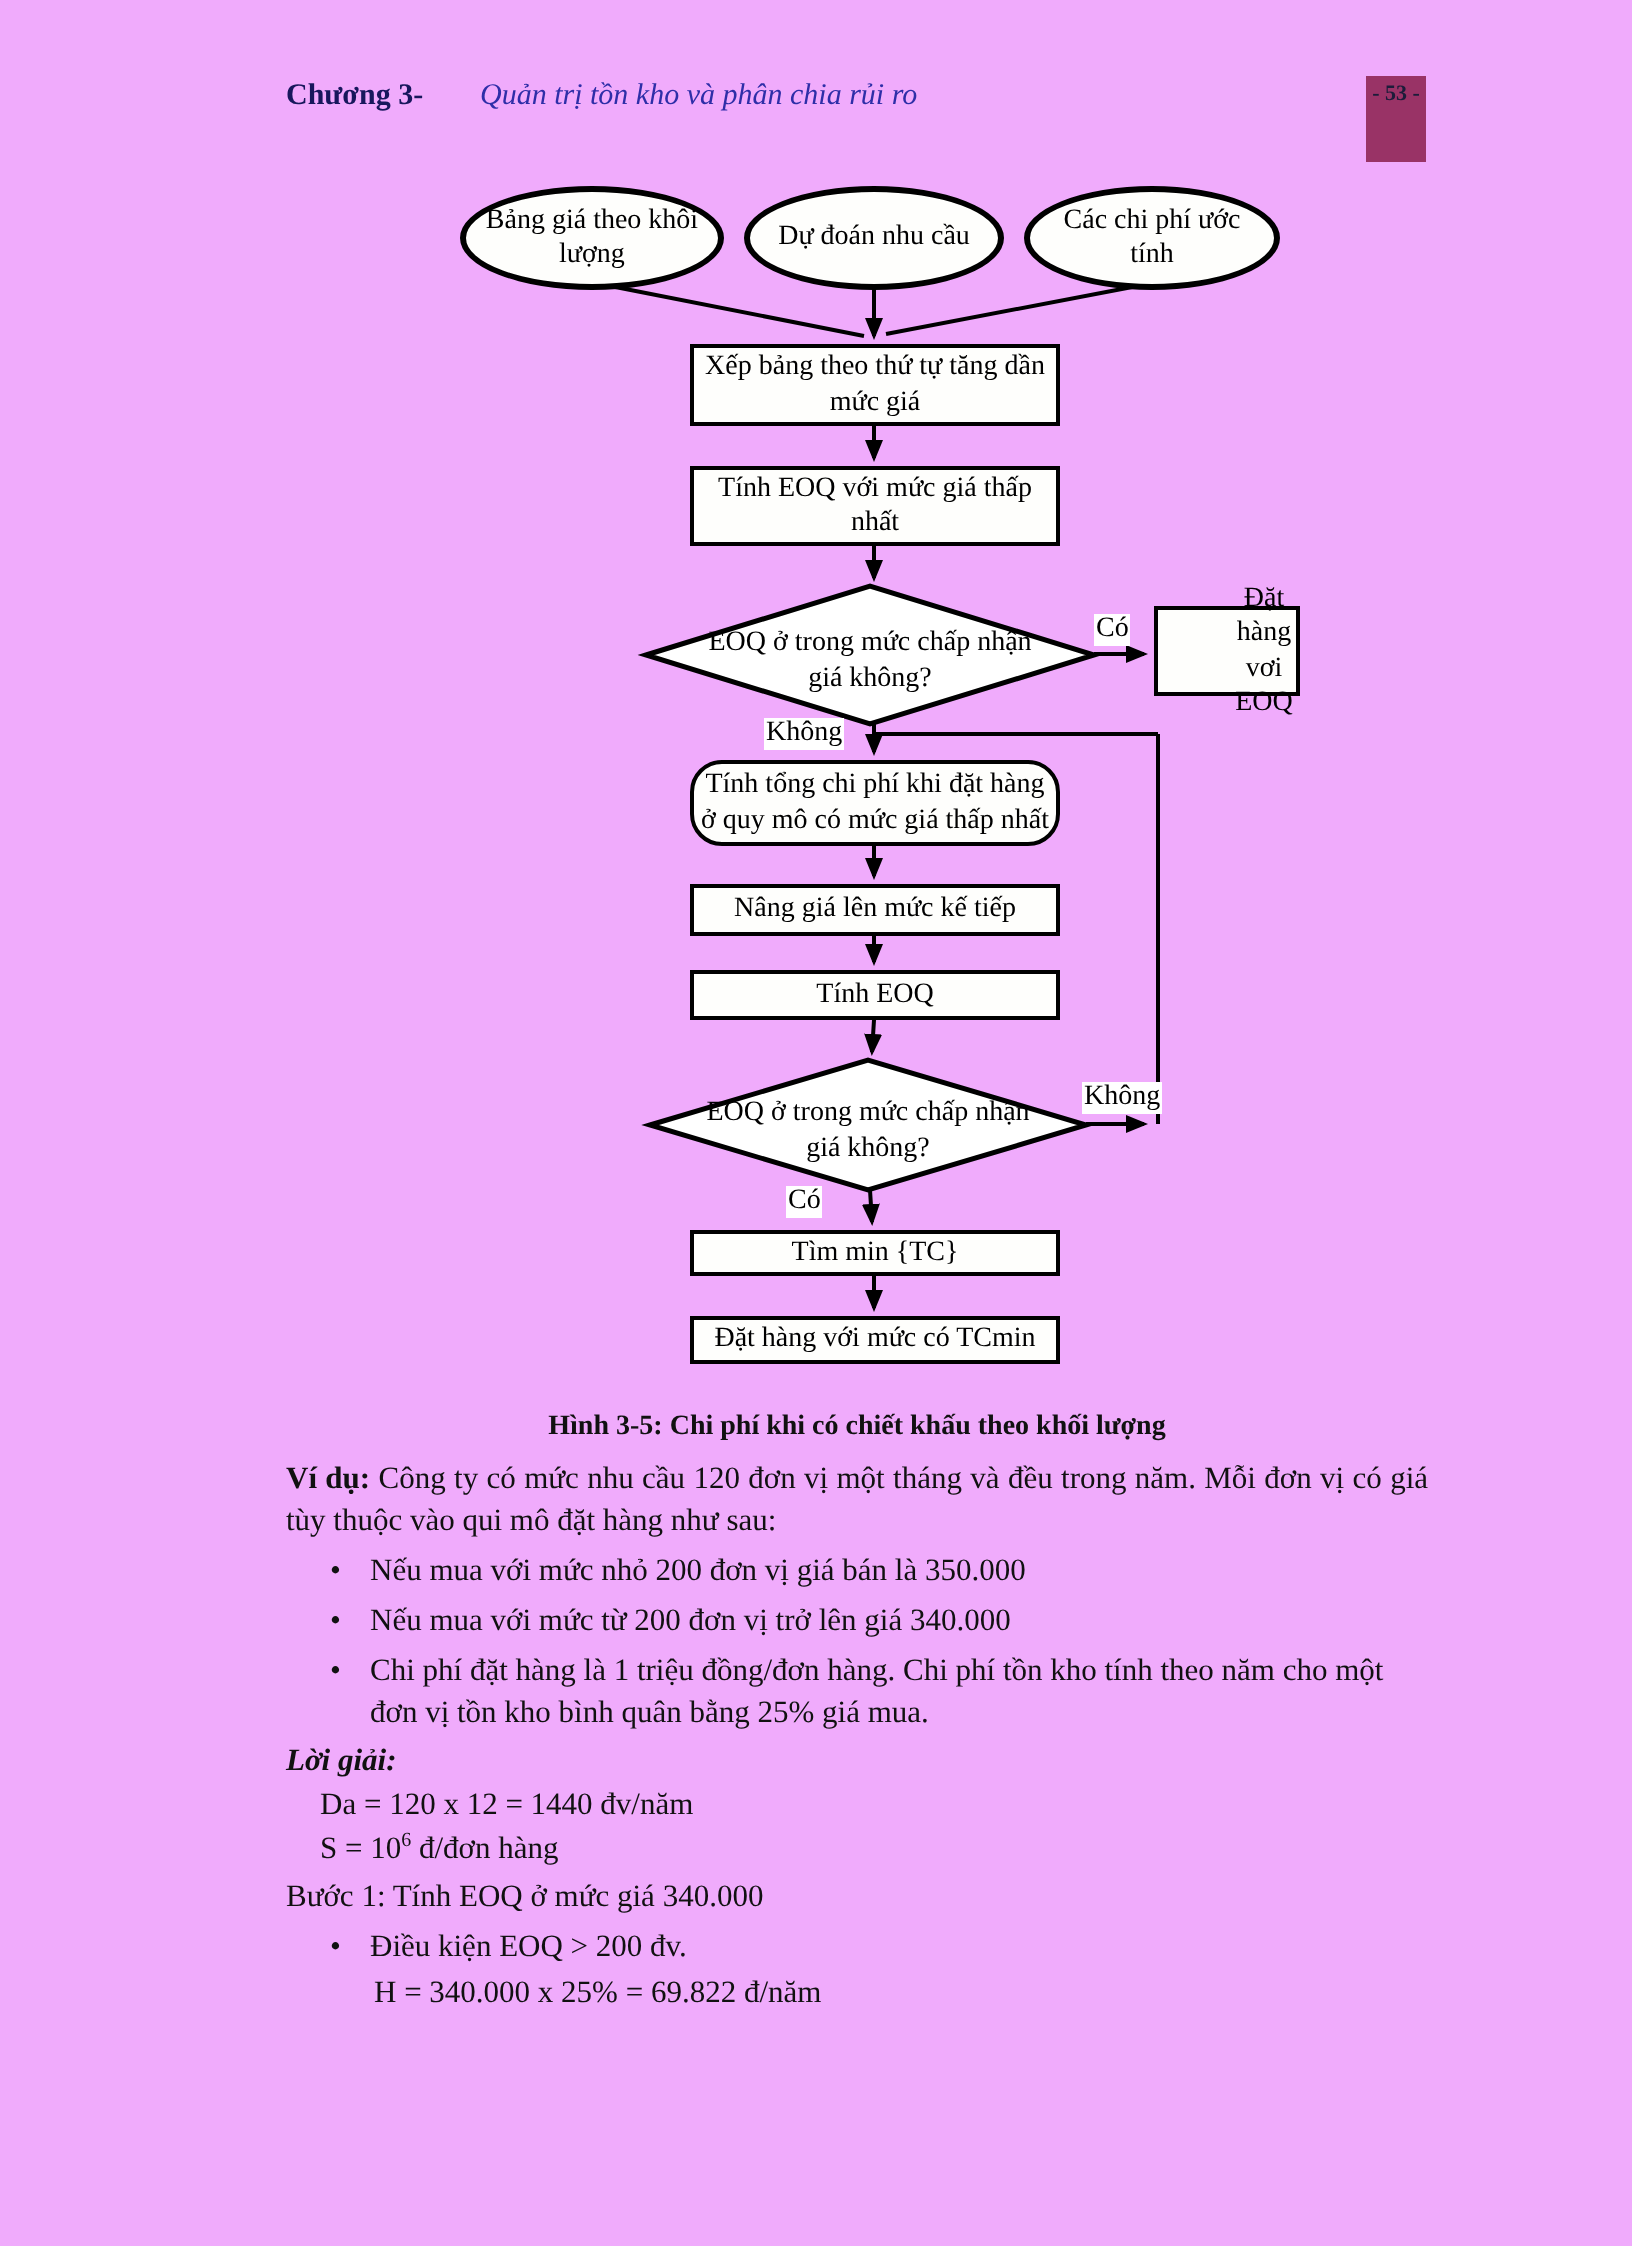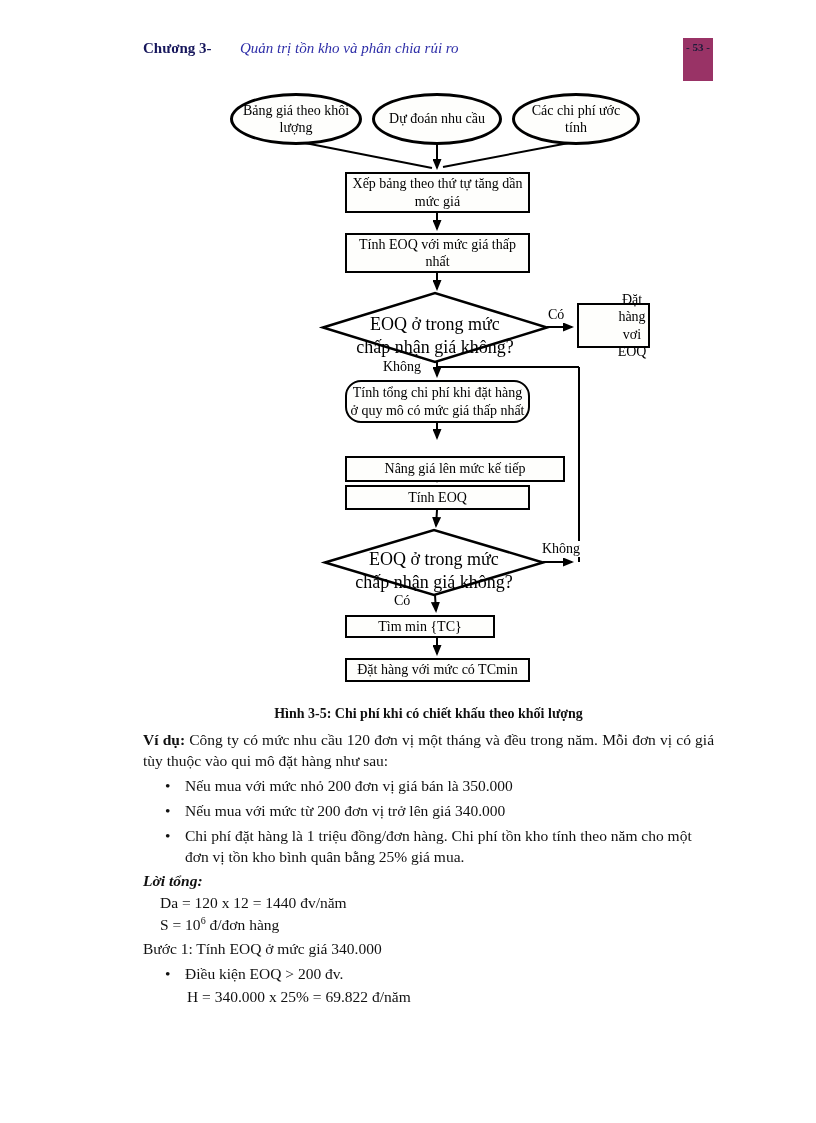--- a/index.html
+++ b/index.html
@@ -1,19 +1,19 @@
 <!DOCTYPE html>
 <html lang="vi"><head>
 <meta charset="utf-8">
 <style>
   html,body { margin:0; padding:0; }
   body { background:#e8e8e8; }
   .page {
     position:relative; width:816px; height:1123px; margin:0 auto;
-    background:#ffffff; overflow:hidden;
+    background:#f0abfc; overflow:hidden;
     font-family:"Liberation Serif","DejaVu Serif",serif;
     color:#111;
   }
   
   .hdr-chapter {
     position:absolute; left:143px; top:40px;
     font-weight:bold; font-size:15px; color:#17175c;
   }
   .hdr-title {
     position:absolute; left:240px; top:40px;
@@ -31,21 +31,21 @@
   .figure { position:absolute; left:140px; top:85px; width:570px; height:615px; }
   .figure svg { position:absolute; left:0; top:0; }
   .fc-node {
     position:absolute; display:flex; align-items:center; justify-content:center;
     text-align:center; font-size:14px; line-height:1.25; color:#000;
     background:#fefefc; box-sizing:border-box;
   }
   .fc-ellipse { border:3px solid #000; border-radius:50%; padding:0 8px; }
   .fc-box { border:2px solid #000; padding:0 3px; }
   .fc-diamond-label {
-    position:absolute; text-align:center; font-size:18px; line-height:1.25;
+    position:absolute; text-align:center; font-size:14px; line-height:1.25;
     color:#000; background:transparent;
   }
   .fc-edge-label { position:absolute; font-size:14px; color:#000; background:#fff; padding:0 1px; }
   
   .content { position:absolute; left:143px; top:703px; width:571px; font-size:15.5px; line-height:21px; }
   .caption { text-align:center; font-weight:bold; font-size:14px; margin:0 0 5px 0; }
   .para { margin:5px 0 0 0; text-align:justify; }
   .para b { font-weight:bold; }
   .bullet { display:flex; margin-top:4px; }
   .bullet .dot { width:20px; margin-left:22px; flex:0 0 auto; }
@@ -112,28 +112,28 @@
 
     <div class="fc-node fc-box" style="left:205px; top:148px; width:185px; height:40px;">Tính EOQ với mức giá thấp nhất</div>
     <div class="fc-node fc-box" style="left:205px; top:87px; width:185px; height:41px;">Xếp bảng theo thứ tự tăng dần mức giá</div>
 
     <div class="fc-diamond-label" style="left:212px; top:228px; width:166px;">EOQ ở trong mức chấp nhận giá không?</div>
     <div class="fc-edge-label" style="left:407px; top:222px;">Có</div>
     <div class="fc-node fc-box" style="left:437px; top:218px; width:73px; height:45px;padding-left:40px;">Đặt hàng vơi EOQ</div>
     <div class="fc-edge-label" style="left:242px; top:274px;">Không</div>
 
     <div class="fc-node fc-box" style="left:205px; top:295px; width:185px; height:43px;border-radius:16px;">Tính tổng chi phí khi đặt hàng ở quy mô có mức giá thấp nhất</div>
-    <div class="fc-node fc-box" style="left:205px; top:371px; width:220px; height:26px;">Nâng giá lên mức kế tiếp</div>
+    <div class="fc-node fc-box" style="left:205px; top:357px; width:185px; height:26px;">Nâng giá lên mức kế tiếp</div>
     <div class="fc-node fc-box" style="left:205px; top:400px; width:185px; height:25px;">Tính EOQ</div>
 
     <div class="fc-diamond-label" style="left:211px; top:463px; width:166px;">EOQ ở trong mức chấp nhận giá không?</div>
     <div class="fc-edge-label" style="left:401px; top:456px;">Không</div>
     <div class="fc-edge-label" style="left:253px; top:508px;">Có</div>
 
-    <div class="fc-node fc-box" style="left:205px; top:530px; width:150px; height:23px;">Tìm min {TC}</div>
+    <div class="fc-node fc-box" style="left:205px; top:530px; width:185px; height:23px;">Tìm min {TC}</div>
     <div class="fc-node fc-box" style="left:205px; top:573px; width:185px; height:24px;">Đặt hàng với mức có TCmin</div>
   </div>
 
   <div class="content">
 
     <div class="caption">Hình  3-5: Chi phí khi có chiết khấu theo khối lượng</div>
 
     <p class="para"><b>Ví dụ:</b> <span>Công ty có mức nhu cầu 120 đơn vị một tháng và đều trong năm. Mỗi đơn vị có giá tùy thuộc vào qui mô đặt hàng như sau:</span></p>
 
     <div class="bullet">
@@ -143,21 +143,21 @@
     <div class="bullet">
       <span class="dot">•</span>
       <span class="btxt">Nếu mua với mức từ 200 đơn vị trở lên giá 340.000</span>
     </div>
     <div class="bullet">
       <span class="dot">•</span>
       <span class="btxt">Chi phí đặt hàng là 1 triệu đồng/đơn hàng. Chi phí tồn kho tính theo năm cho một đơn vị tồn kho bình quân bằng 25% giá mua.</span>
     </div>
 
 
-    <div class="loi-giai">Lời tổng:</div>
+    <div class="loi-giai">Lời giải:</div>
 
     <div class="ind1">Da = 120 x 12 = 1440 đv/năm</div>
 
     <div class="ind1"><span>S = 10</span><sup class="pw">6</sup><span> đ/đơn hàng</span></div>
 
     <div class="step">Bước 1:  Tính EOQ ở mức giá 340.000</div>
 
     <div class="bullet">
       <span class="dot">•</span>
       <span class="btxt">Điều kiện  EOQ &gt; 200 đv.</span>

